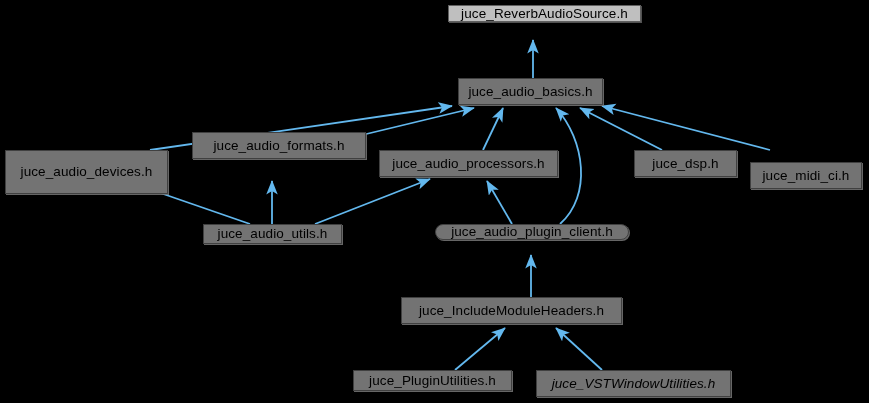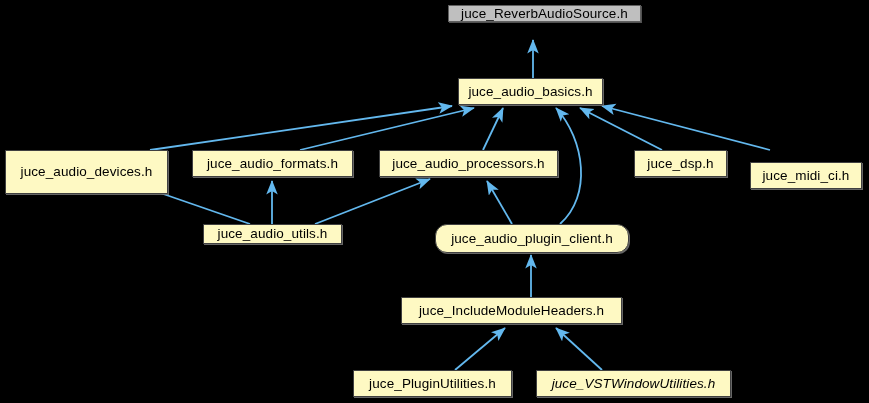--- a/index.html
+++ b/index.html
@@ -22,21 +22,21 @@
     width: 869px;
     height: 403px;
   }
   .node {
     position: absolute;
     box-sizing: border-box;
     display: flex;
     align-items: center;
     justify-content: center;
     border: 1px solid #404040;
-    background: #fef9c3;
+    background: #737373;
     color: #000000;
     font-size: 13.5px;
     line-height: 1;
     white-space: nowrap;
     letter-spacing: 0.1px;
     box-shadow: 1px 1px 0 0 rgba(120,120,120,0.85);
     z-index: 2;
   }
   .node.current {
     background: #bfbfbf;
@@ -79,42 +79,42 @@
   <div id="node-layer">
       <div class="node current" style="left: 436px; top: 5px; width: 193px; height: 17px; margin-left: 12px;">
         <span class="node-label">juce_ReverbAudioSource.h</span>
       </div>
       <div class="node" style="left: 458px; top: 78px; width: 145px; height: 27px;">
         <span class="node-label">juce_audio_basics.h</span>
       </div>
       <div class="node" style="left: 5px; top: 150px; width: 163px; height: 44px;">
         <span class="node-label">juce_audio_devices.h</span>
       </div>
-      <div class="node" style="left: 192px; top: 150px; width: 161px; height: 27px;">
+      <div class="node" style="left: 192px; top: 132px; width: 174px; height: 27px;">
         <span class="node-label">juce_audio_formats.h</span>
       </div>
       <div class="node" style="left: 379px; top: 150px; width: 179px; height: 27px;">
         <span class="node-label">juce_audio_processors.h</span>
       </div>
-      <div class="node" style="left: 634px; top: 150px; width: 93px; height: 27px;">
+      <div class="node" style="left: 634px; top: 150px; width: 103px; height: 27px;">
         <span class="node-label">juce_dsp.h</span>
       </div>
       <div class="node" style="left: 750px; top: 150px; width: 112px; height: 27px; margin-top: 12px;">
         <span class="node-label">juce_midi_ci.h</span>
       </div>
       <div class="node" style="left: 203px; top: 224px; width: 139px; height: 20px;">
         <span class="node-label">juce_audio_utils.h</span>
       </div>
-      <div class="node" style="left: 435px; top: 224px; width: 194px; height: 29px; border-radius: 12px;">
+      <div class="node" style="left: 435px; top: 224px; width: 194px; height: 16px; border-radius: 12px;">
         <span class="node-label">juce_audio_plugin_client.h</span>
       </div>
       <div class="node" style="left: 401px; top: 297px; width: 221px; height: 27px;">
         <span class="node-label">juce_IncludeModuleHeaders.h</span>
       </div>
-      <div class="node" style="left: 353px; top: 370px; width: 159px; height: 27px;">
+      <div class="node" style="left: 353px; top: 370px; width: 159px; height: 21px;">
         <span class="node-label">juce_PluginUtilities.h</span>
       </div>
       <div class="node" style="left: 536px; top: 370px; width: 195px; height: 27px; font-style: italic;">
         <span class="node-label">juce_VSTWindowUtilities.h</span>
       </div>
     </div>
 
 </div>
 
 </body></html>

